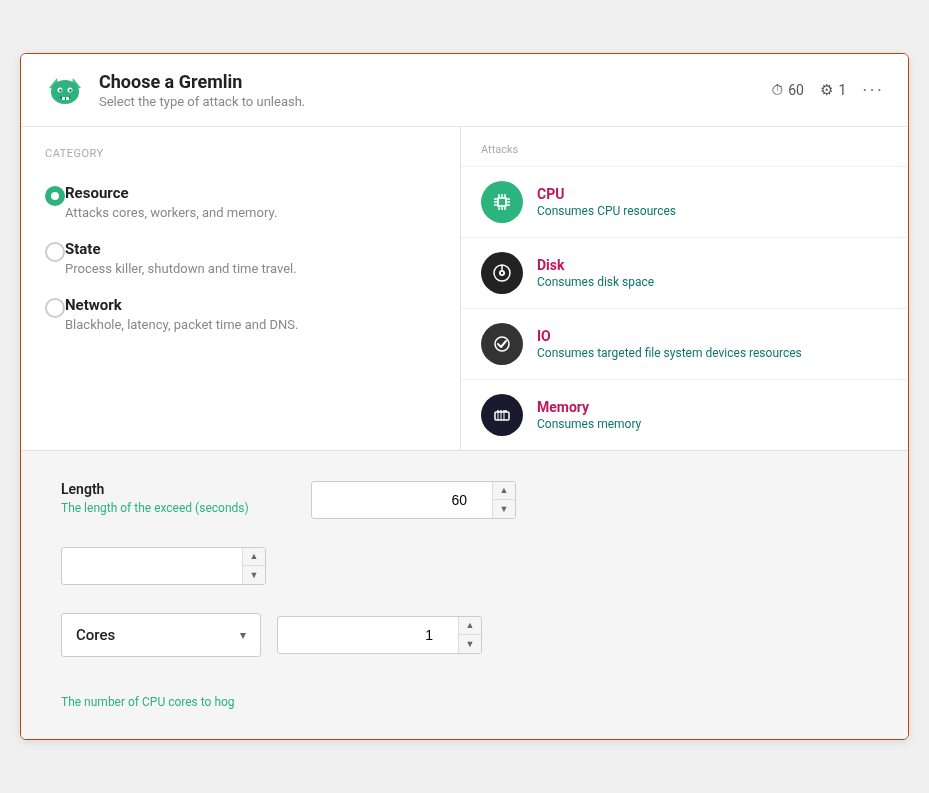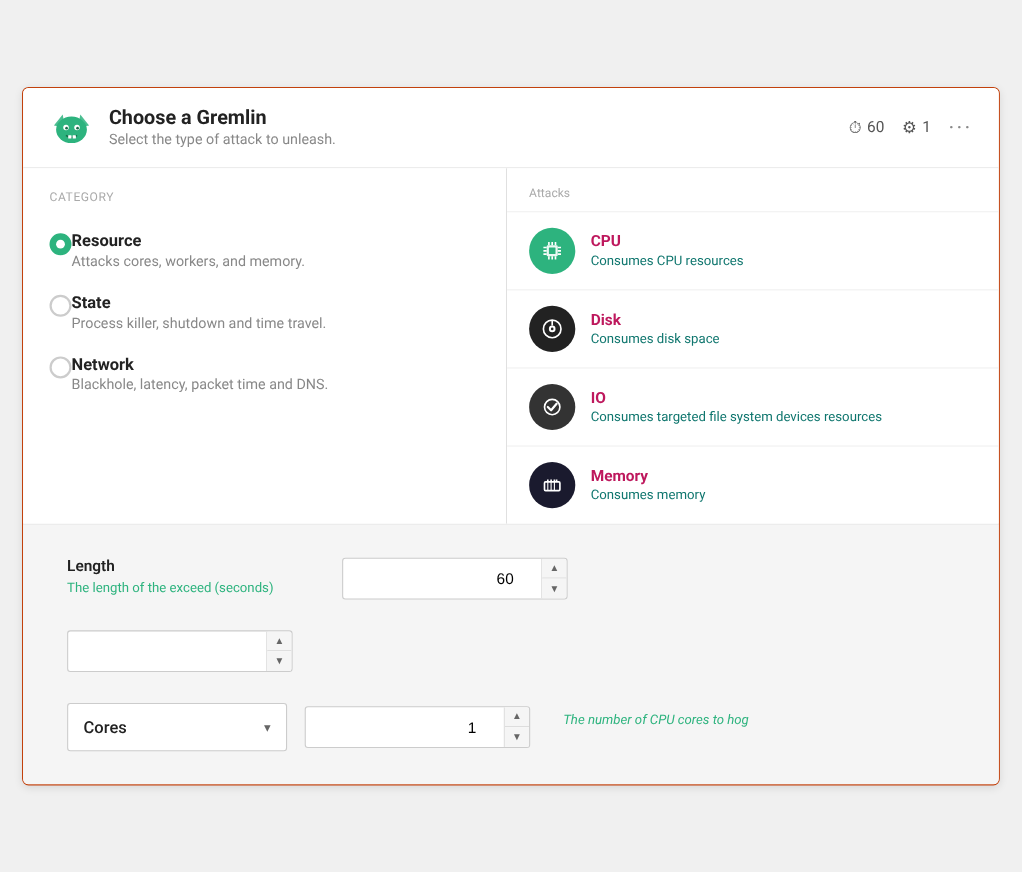--- a/index.html
+++ b/index.html
@@ -260,21 +260,20 @@
       color: #222;
     }
     .chevron-down {
       font-size: 12px;
       color: #666;
     }
     .cores-hint {
       font-size: 12px;
       color: #2db37e;
       margin-top: 8px;
-      font-style: italic;
     }
     
     .cpu-icon-svg, .disk-icon-svg, .io-icon-svg, .memory-icon-svg {
       width: 24px;
       height: 24px;
       fill: white;
     }
   </style>
 </head>
 <body>
@@ -453,21 +452,21 @@
         <div class="spinner-input">
           <input type="number" value="" style="width: 180px;">
           <div class="spinner-btns">
             <button class="spinner-btn">▲</button>
             <button class="spinner-btn">▼</button>
           </div>
         </div>
       </div>
     </div>
 
-    <div class="config-row" style="margin-bottom:0;flex-direction:row;">
+    <div class="config-row" style="margin-bottom:0;flex-direction:column;">
       <div class="cores-controls">
         <div class="select-dropdown">
           <span class="select-dropdown-label">Cores</span>
           <span class="chevron-down">▾</span>
         </div>
         <div class="spinner-input">
           <input type="number" value="1" style="width: 180px;">
           <div class="spinner-btns">
             <button class="spinner-btn">▲</button>
             <button class="spinner-btn">▼</button>

